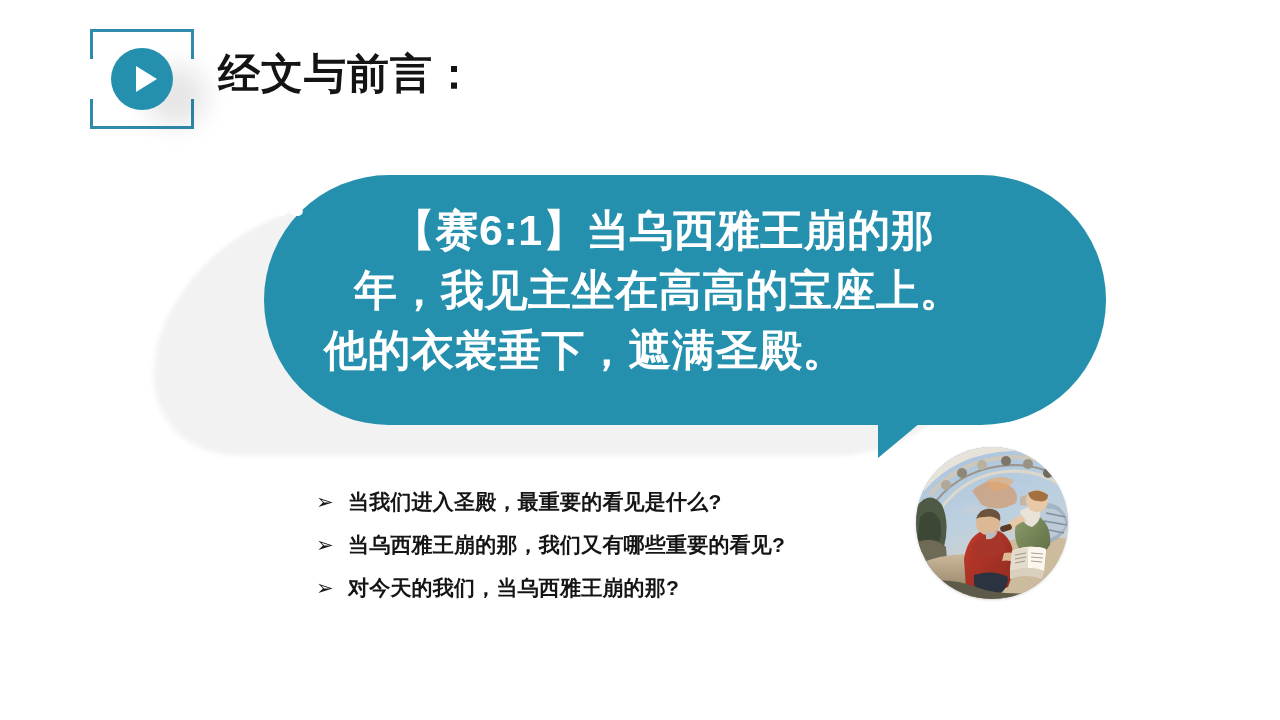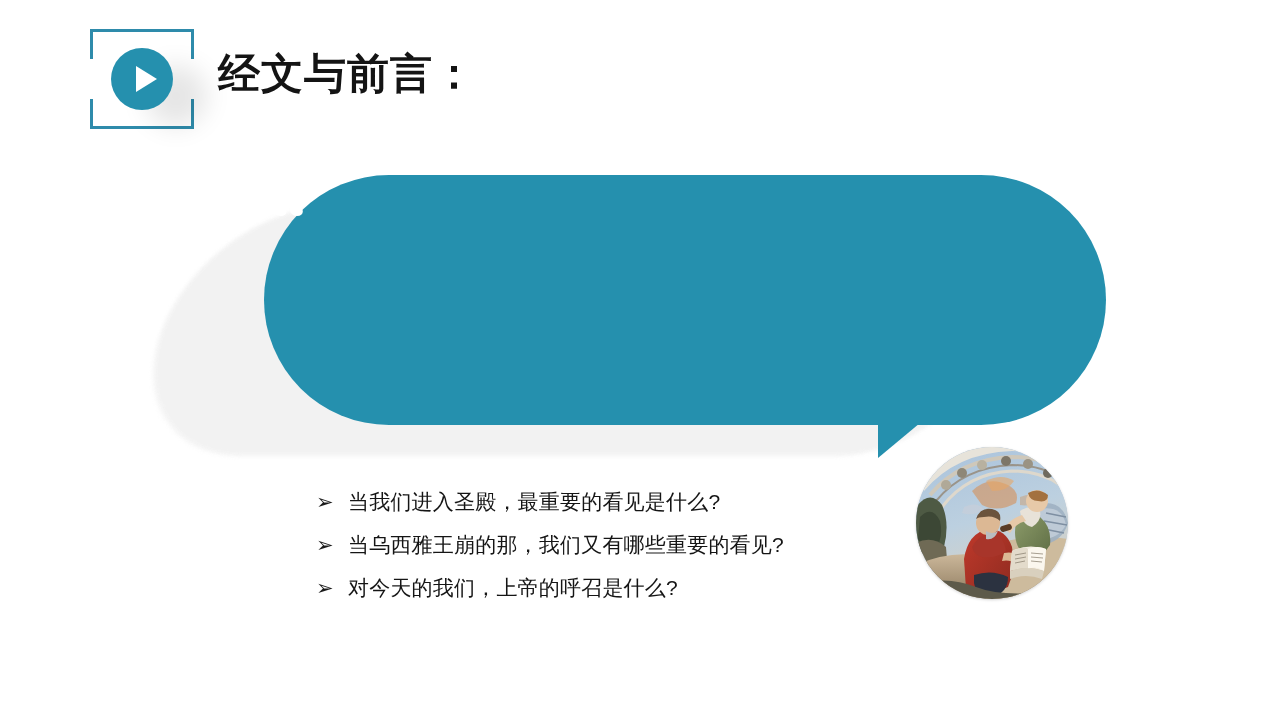--- a/index.html
+++ b/index.html
@@ -162,21 +162,21 @@
   }
   .bullet-arrow {
     width: 32px;
     flex: 0 0 32px;
     font-size: 21px;
     color: #1a1a1a;
     line-height: 1;
   }
   .bullet-text {
     font-size: 21px;
-    font-weight: normal;
+    font-weight: bold;
     color: #151515;
     white-space: nowrap;
     letter-spacing: 0.2px;
   }
 
   
   #painting {
     position: absolute;
     left: 916px;
     top: 447px;
@@ -208,35 +208,40 @@
       </div>
     </div>
 
     <div id="page-title">经文与前言：</div>
   </div>
 
   <div id="bubble-shadow"></div>
 
   <div id="bubble">
     <div class="ql-mark">“</div>
+    <div id="bubble-text">
+      <div class="bub-line bub-line-1">【赛6:1】当乌西雅王崩的那</div>
+      <div class="bub-line bub-line-2">年，我见主坐在高高的宝座上。</div>
+      <div class="bub-line bub-line-3">他的衣裳垂下，遮满圣殿。</div>
+    </div>
   </div>
   <div id="bubble-tail"></div>
 
   <div id="bullets">
     <div class="bullet-row">
       <span class="bullet-arrow">➢</span>
       <span class="bullet-text">当我们进入圣殿，最重要的看见是什么?</span>
     </div>
     <div class="bullet-row">
       <span class="bullet-arrow">➢</span>
       <span class="bullet-text">当乌西雅王崩的那，我们又有哪些重要的看见?</span>
     </div>
     <div class="bullet-row">
       <span class="bullet-arrow">➢</span>
-      <span class="bullet-text">对今天的我们，上帝的呼召是什么?</span>
+      <span class="bullet-text">对今天的我们，当乌西雅王崩的那?</span>
     </div>
   </div>
 
   <div id="painting">
     <svg width="152" height="152" viewBox="0 0 152 152">
       <defs>
         <linearGradient id="sky" x1="0" y1="0" x2="0.3" y2="1">
           <stop offset="0%" stop-color="#a9c2db"></stop>
           <stop offset="55%" stop-color="#bcd0e0"></stop>
           <stop offset="100%" stop-color="#d8d2c4"></stop>

